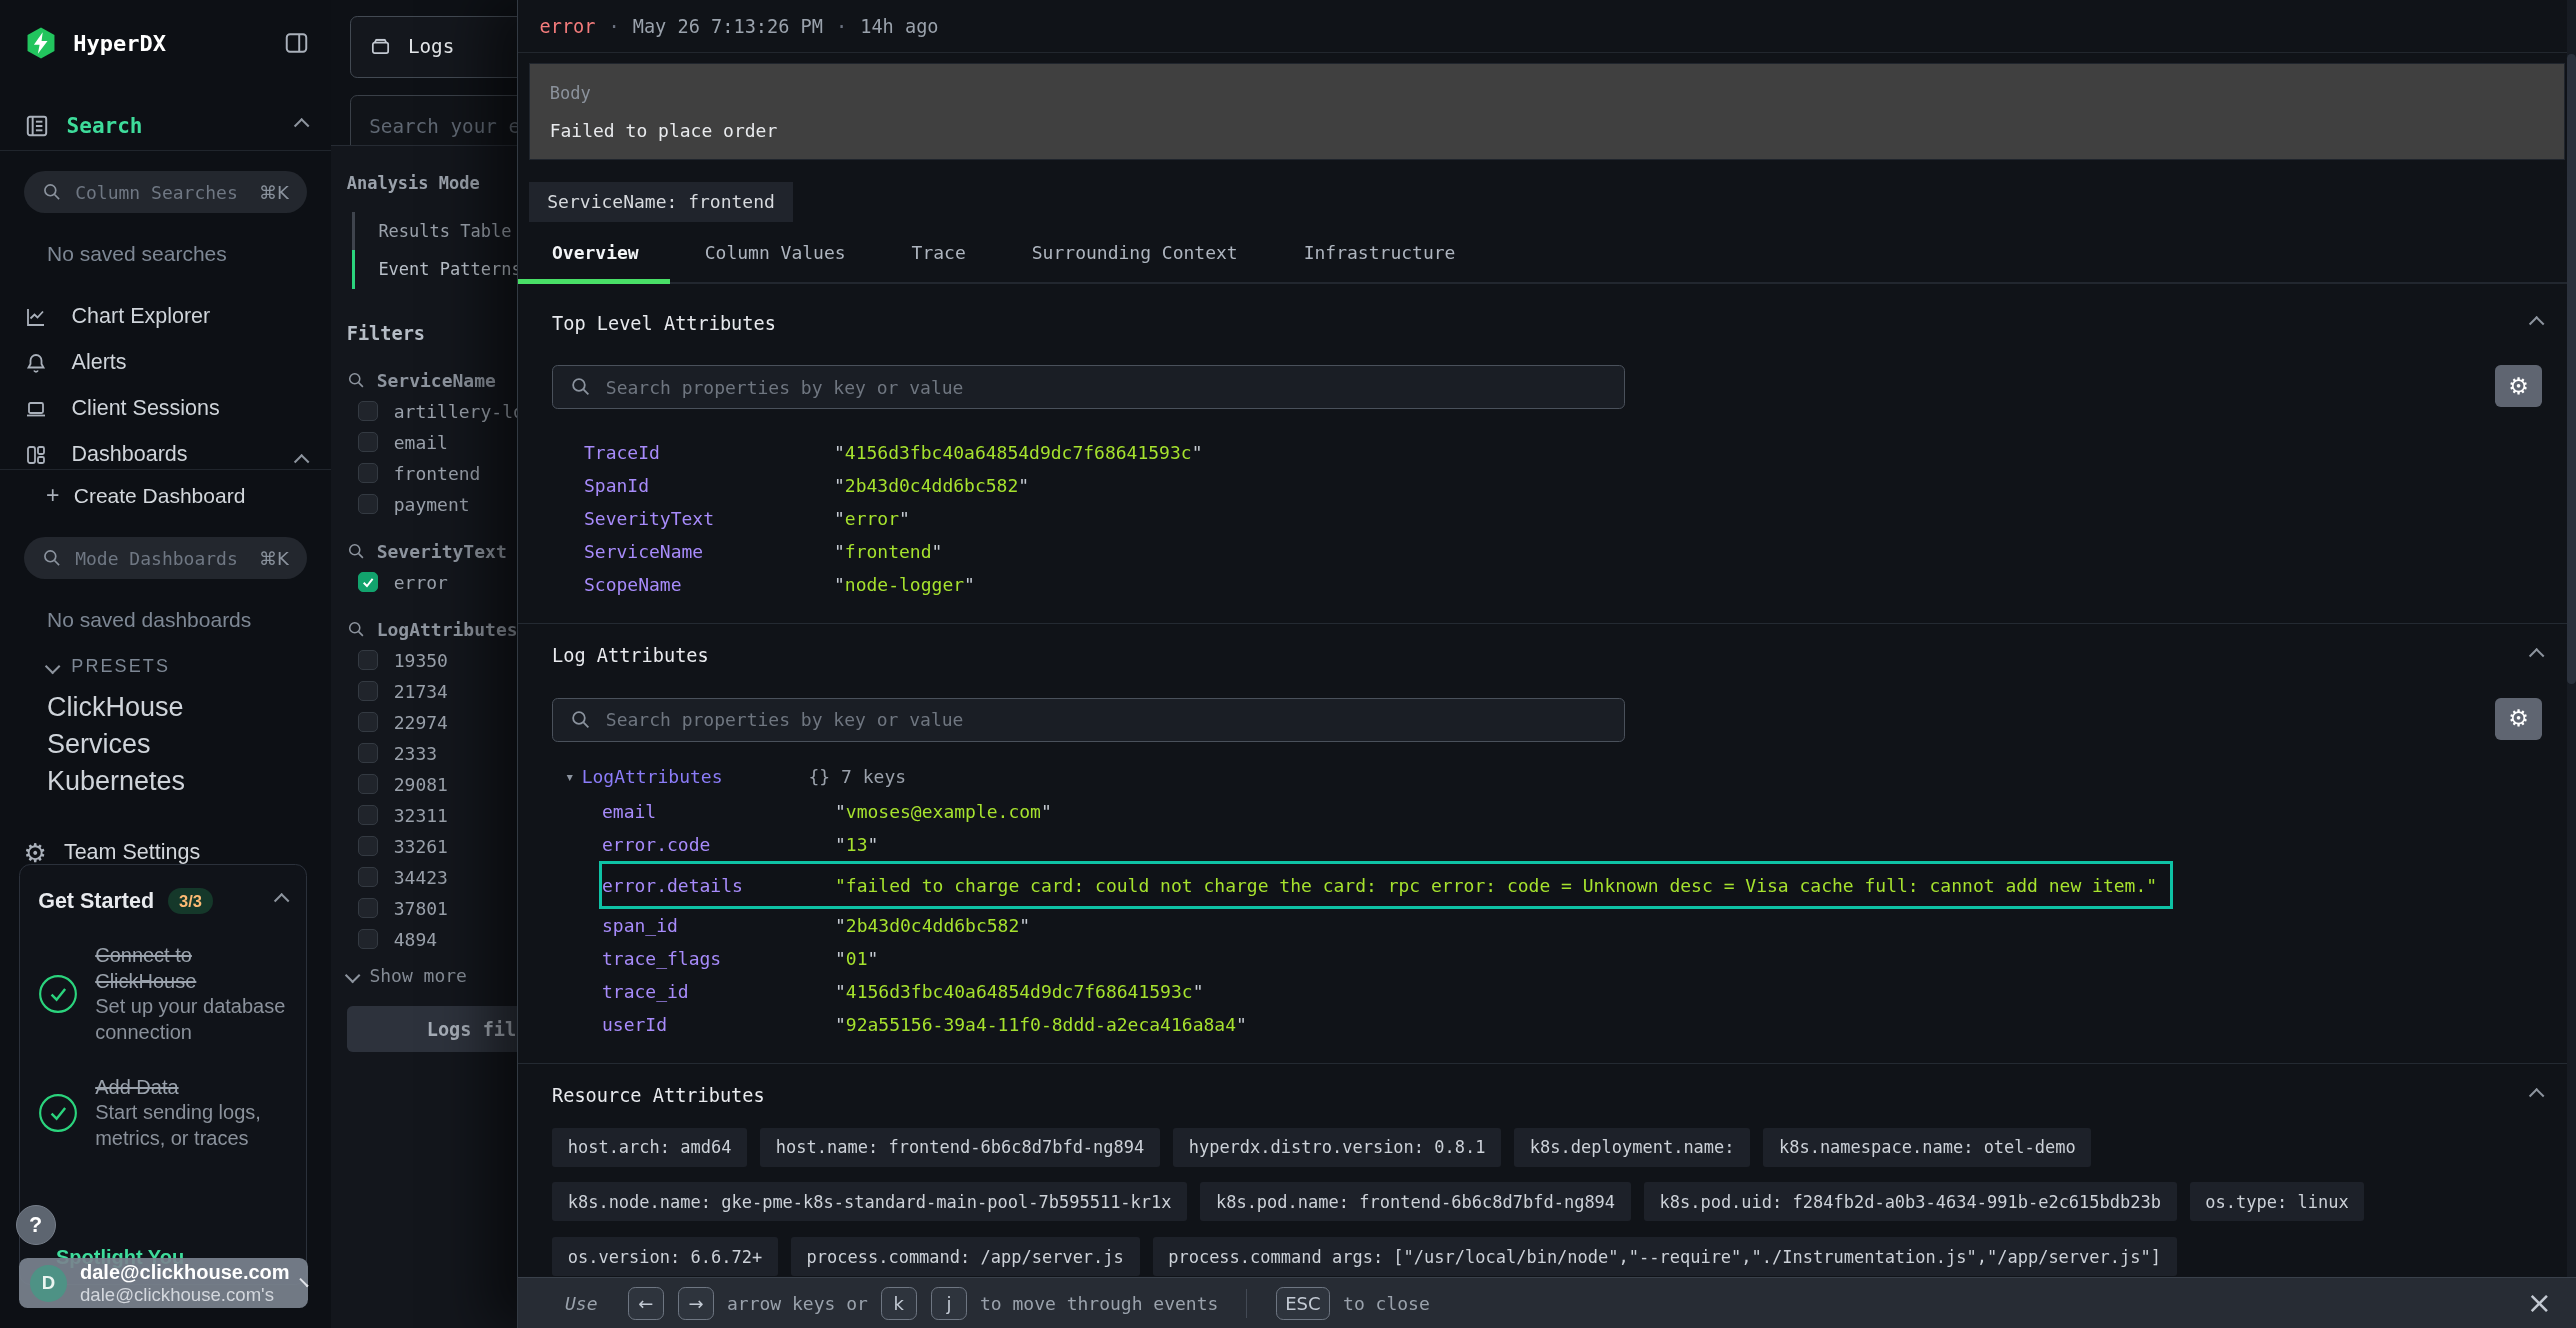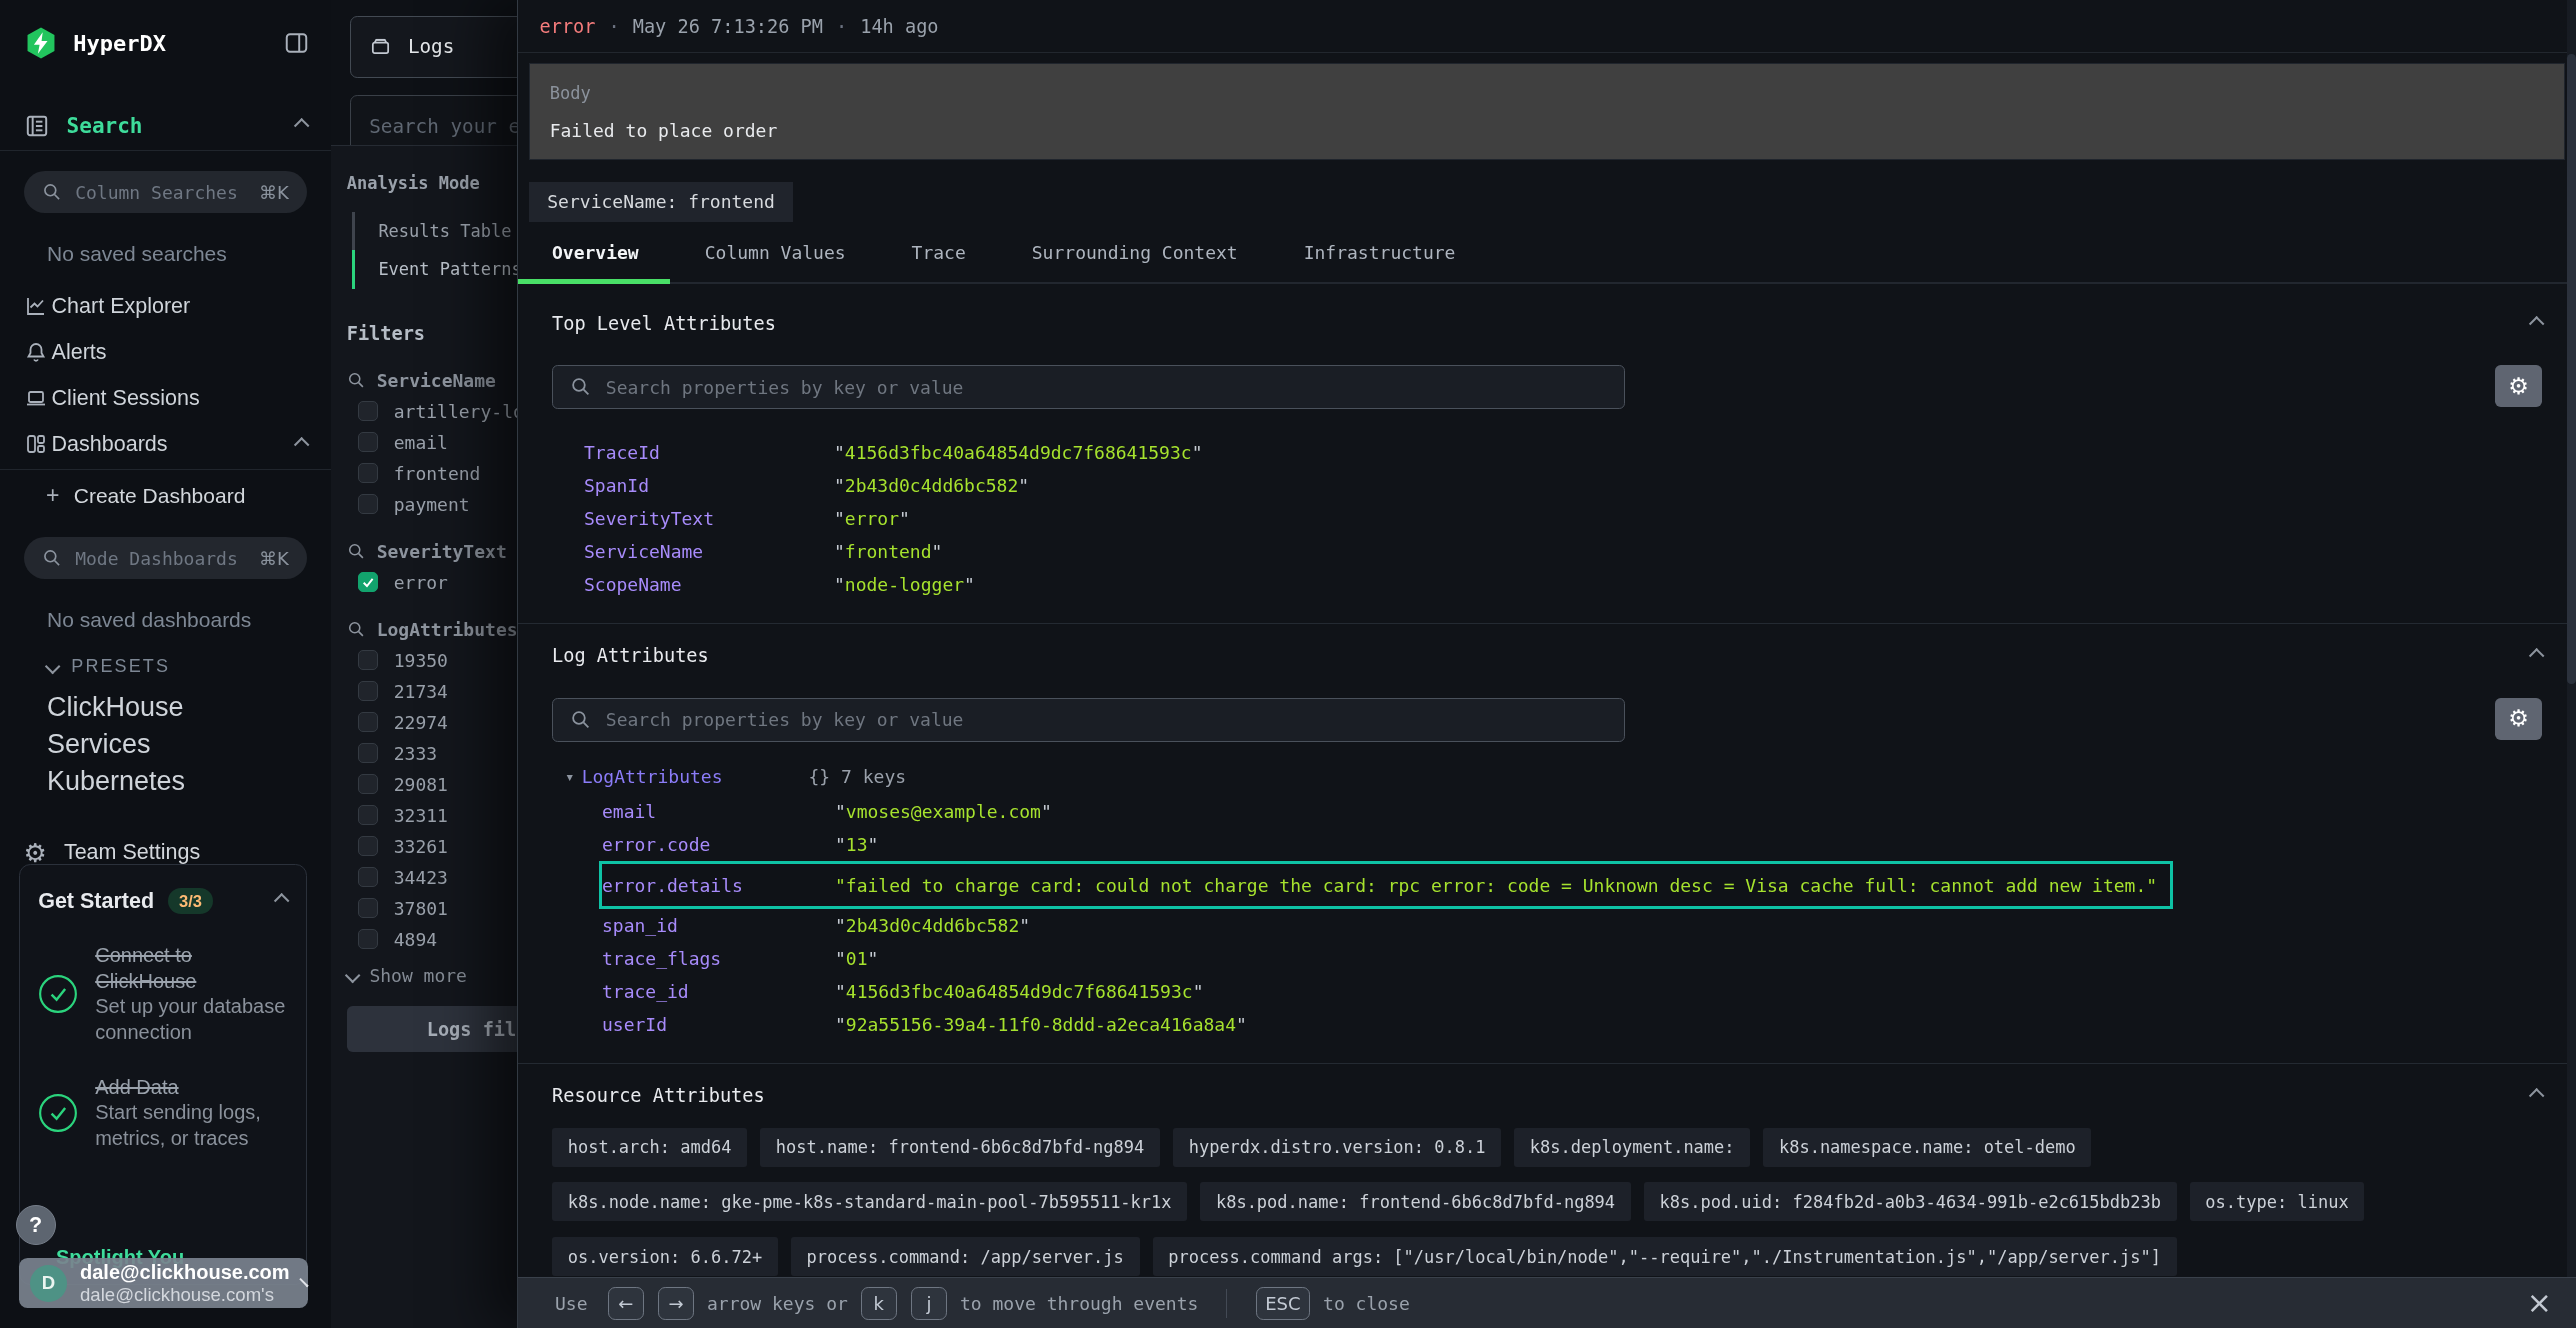--- a/index.html
+++ b/index.html
@@ -18,21 +18,21 @@
   .side-divider{border-top:0.7px solid #20252c;margin-top:1.4px;}
   .chev{display:inline-block;width:9.3px;height:9.3px;border-right:2.1px solid #8d949e;border-bottom:2.1px solid #8d949e;}
   .chev.up{transform:rotate(-135deg);}
   .chev.down{transform:rotate(45deg);}
   .chev.right{transform:rotate(-45deg);}
   .pill{margin:20px 23.6px 0;height:42px;border-radius:21px;background:#23272e;display:flex;align-items:center;gap:13px;
         padding:0 18.6px;color:#6f7783;font-family:"DejaVu Sans Mono","Liberation Mono",monospace;font-size:18px;}
   .kbd-hint{margin-left:auto;color:#8b939e;font-family:"DejaVu Sans","Liberation Sans",sans-serif;font-size:18px;}
   .empty-note{margin:29px 0 0 47px;color:#7d8794;font-size:21px;}
   .nav{margin-top:17px;}
-  .nav-item{display:flex;align-items:center;gap:4px;padding:0 23.6px;height:46px;font-size:21.5px;color:#cfd4da;}
+  .nav-item{display:flex;align-items:flex-end;gap:24px;padding:0 23.6px;height:46px;font-size:21.5px;color:#cfd4da;}
   .nav-item svg{flex:0 0 auto;}
   .nav-item .chev{margin-left:auto;}
   .create-row{display:flex;gap:14.3px;padding:0 46px;height:52px;align-items:center;font-size:21px;color:#d3d7dc;}
   .plus{font-size:23px;color:#aab1bb;}
   .presets-head{display:flex;gap:13px;align-items:center;padding:0 47px;margin-top:24px;color:#7d8794;font-size:18px;letter-spacing:2.1px;}
   .preset-item{padding:0 47px;font-size:27px;color:#cfd4da;height:34px;display:flex;align-items:center;margin-top:2.9px;}
   .preset-item:first-of-type{margin-top:13px;}
   .team-row{display:flex;align-items:center;gap:17px;padding:0 23.6px;height:46px;font-size:21.5px;color:#d3d7dc;margin-top:31.5px;}
   .gear-glyph{font-family:"DejaVu Sans",sans-serif;font-size:26px;color:#aab1bb;line-height:1;}
 
@@ -591,21 +591,21 @@
             <span class="chip">process.command args: ["/usr/local/bin/node","--require","./Instrumentation.js","/app/server.js"]</span>
           </div>
         </div>
     </div>
 
     <div class="sb-track">
         <div class="sb-thumb"></div>
       </div>
 
     <div class="footer" id="foot">
-        <span style="margin: 0px 13px;">Use</span>
+        <span style="margin: 0px 23px; font-style: italic;">Use</span>
         <span class="key-cap">←</span>
         <span class="key-cap">→</span>
         <span style="margin: 0px 5.7px;">arrow keys or</span>
         <span class="key-cap">k</span>
         <span class="key-cap">j</span>
         <span style="margin: 0px 5.7px;">to move through events</span>
         <span class="foot-div"></span>
         <span class="key-cap">ESC</span>
         <span style="margin: 0px 5.7px;">to close</span>
         <span class="close-x">×</span>

